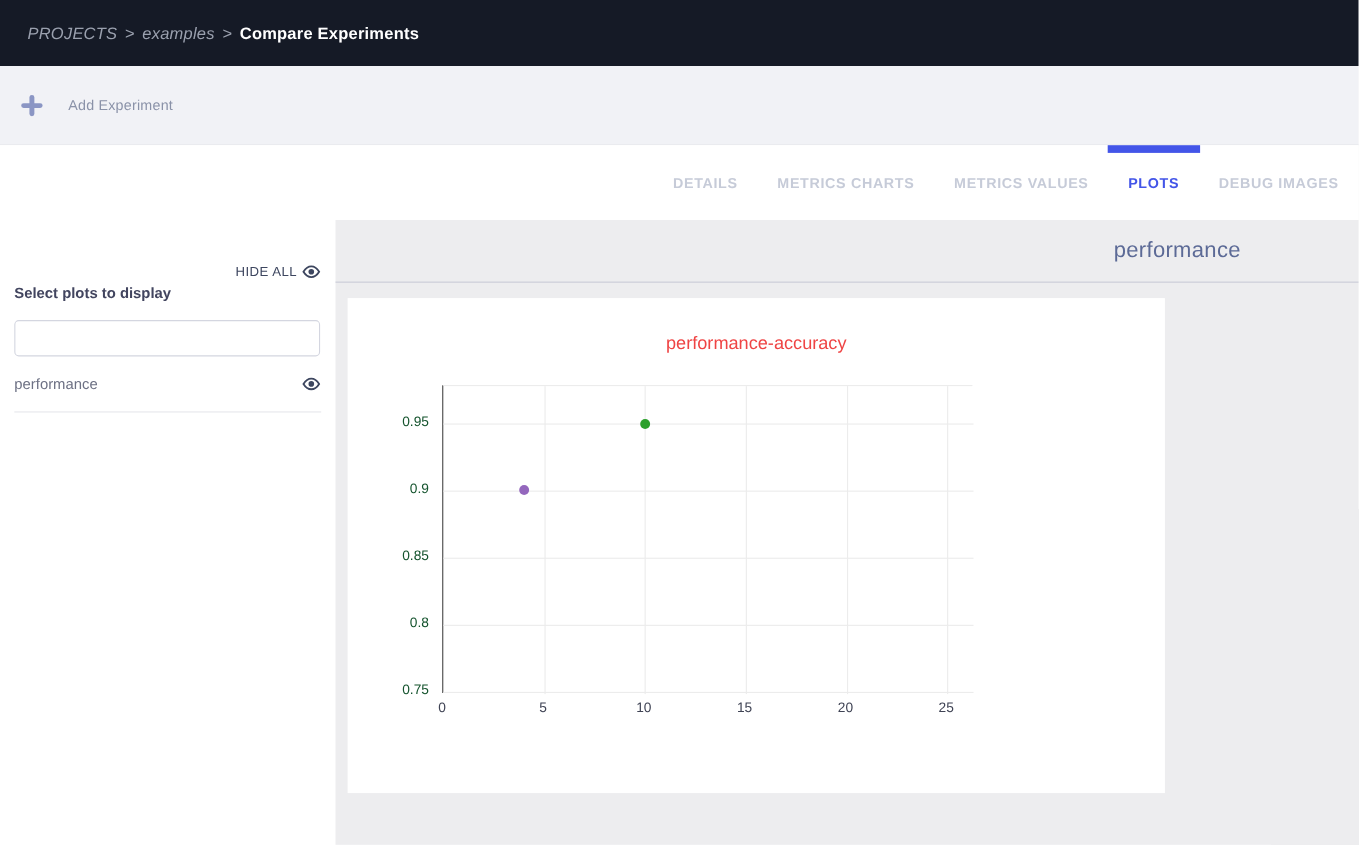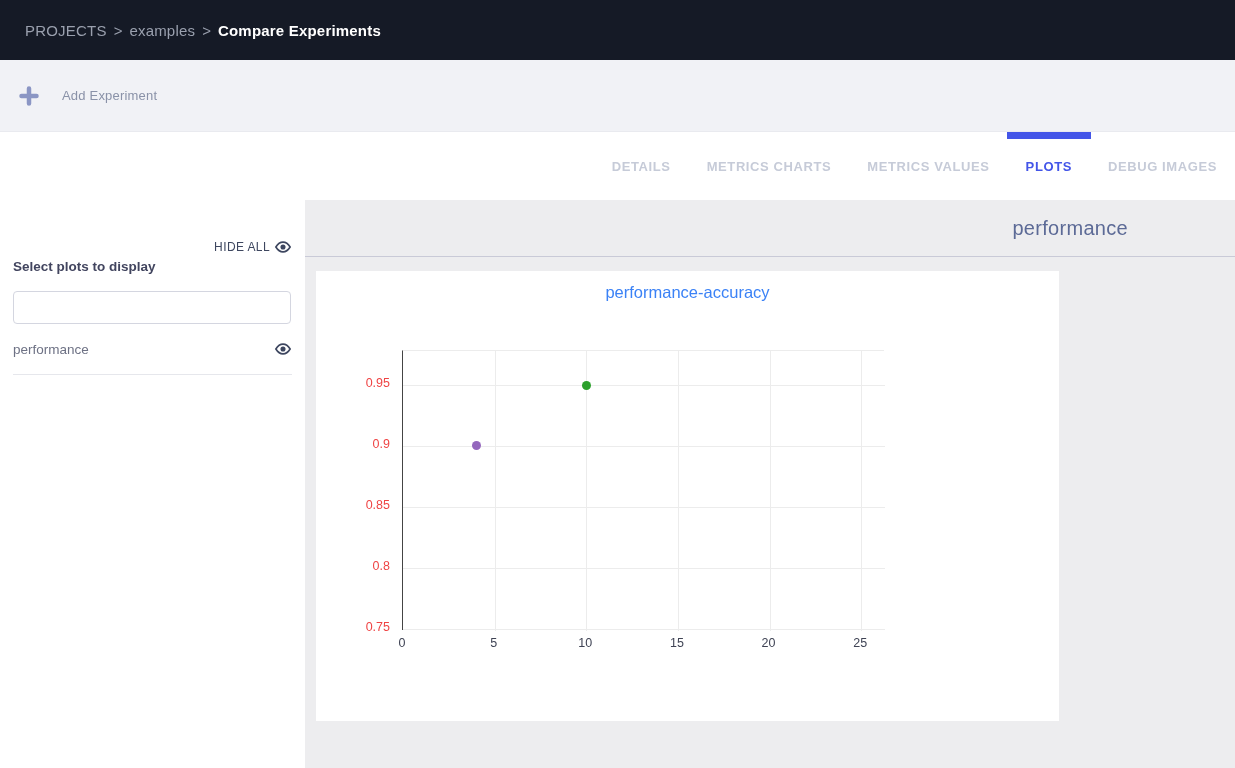--- a/index.html
+++ b/index.html
@@ -2,21 +2,21 @@
 <html><head>
 <meta charset="utf-8">
 <style>
   * { margin:0; padding:0; box-sizing:border-box; }
   html,body { width:1235px; height:768px; overflow:hidden; background:#fff;
               font-family:"Liberation Sans", sans-serif; }
 
   
   .topbar { position:absolute; left:0; top:0; width:1235px; height:60px;
             background:#151a26; display:flex; align-items:center; padding-left:25px; }
-  .crumb { font-size:15px; color:#9aa0ae; letter-spacing:.2px; }
+  .crumb { font-size:15px; color:#9aa0ae; letter-spacing:.2px;font-style:italic; }
   .crumb-sep { font-size:15px; color:#9aa0ae; margin:0 7px; }
   .crumb-current { font-size:15px; color:#ffffff; font-weight:bold; letter-spacing:.2px; }
 
   
   .toolbar { position:absolute; left:0; top:60px; width:1235px; height:72px;
              background:#f1f2f6; display:flex; align-items:center; padding-left:18px;
              border-bottom:1px solid #e9eaef; }
   .add-btn { display:flex; align-items:center; cursor:pointer; }
   .add-btn .plus { width:22px; height:22px; display:block; }
   .add-btn .lbl { margin-left:22px; font-size:13px; color:#8a92a8; letter-spacing:.2px; }
@@ -46,28 +46,28 @@
   .plot-item .txt { font-size:13.5px; color:#6d7184; }
 
   
   .main { position:absolute; left:305px; top:200px; width:930px; height:568px; background:#ededef; }
   .main-header { height:57px; border-bottom:1px solid #c9cad7; display:flex; align-items:center;
                  justify-content:flex-end; padding-right:107px; }
   .main-header .txt { font-size:20px; font-weight:500; color:#5c6a96; letter-spacing:.3px; }
 
   
   .card { position:absolute; left:11px; top:71px; width:743px; height:450px; background:#ffffff; }
-  .chart-title { position:absolute; top:12px; left:0; width:743px; text-align:center;
-                 font-size:16.5px; color:#3b82f6; }
+  .chart-title { position:absolute; top:32px; left:0; width:743px; text-align:center;
+                 font-size:16.5px; color:#ef4444; }
   .plot-area { position:absolute; left:86px; top:79px; width:482px; height:280px;
                border-left:1.5px solid #444444; border-top:1px solid #ececec; }
   .grid-v { position:absolute; top:0; width:1px; height:280px; background:#ececec; }
   .grid-h { position:absolute; left:0; width:482px; height:1px; background:#ececec; }
   .pt { position:absolute; width:9px; height:9px; border-radius:50%; }
-  .ytick { position:absolute; left:0; width:74px; text-align:right; font-size:12.5px; color:#ef4444; }
+  .ytick { position:absolute; left:0; width:74px; text-align:right; font-size:12.5px; color:#14532d; }
   .xtick { position:absolute; width:50px; text-align:center; font-size:12.5px; color:#3f4354; }
   .legend { position:absolute; left:592px; top:88px; }
   .legend-entry { display:flex; align-items:flex-start; margin-bottom:2px; cursor:pointer; }
   .legend-dot { width:7px; height:7px; border-radius:50%; margin-top:5px; flex:0 0 7px; }
   .legend-txt { margin-left:10px; width:120px; font-size:12.5px; line-height:16.5px; color:#1c1c1c; }
 </style>
 </head>
 <body>
 
 <div class="topbar">

